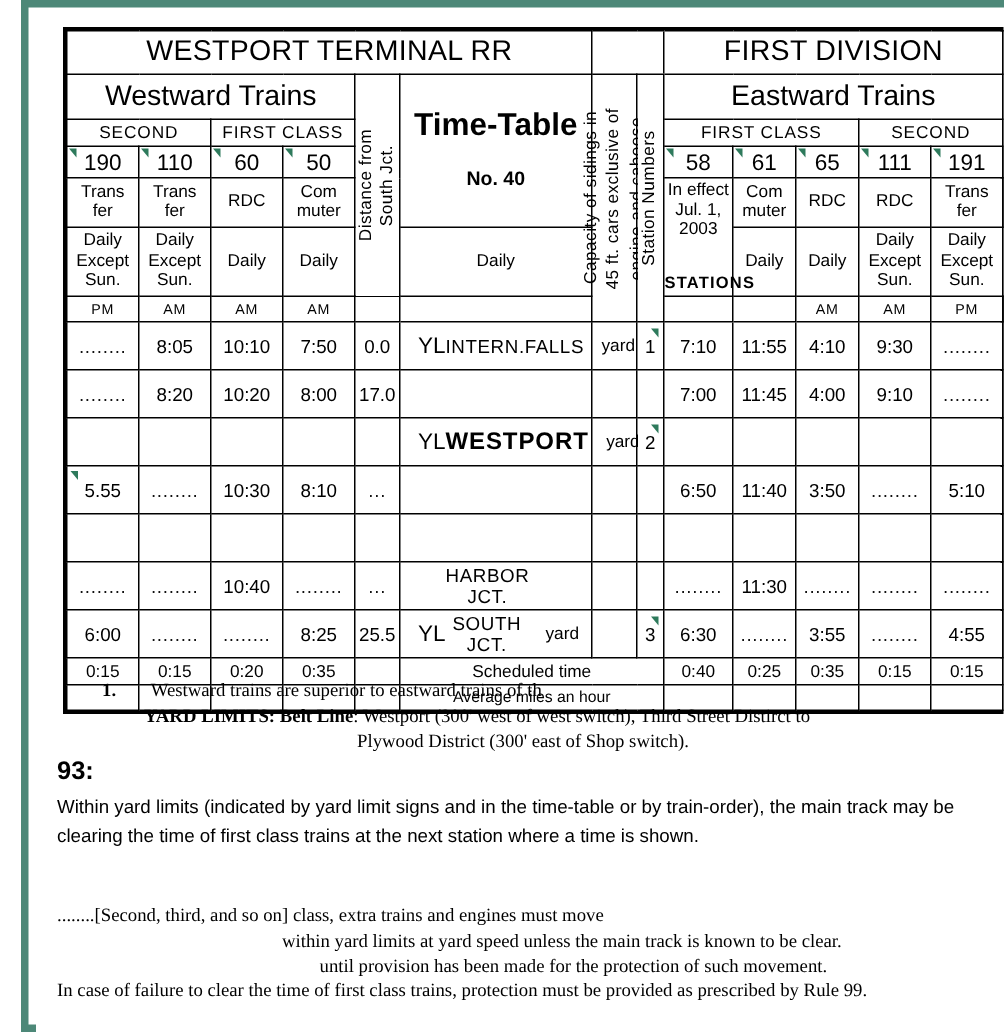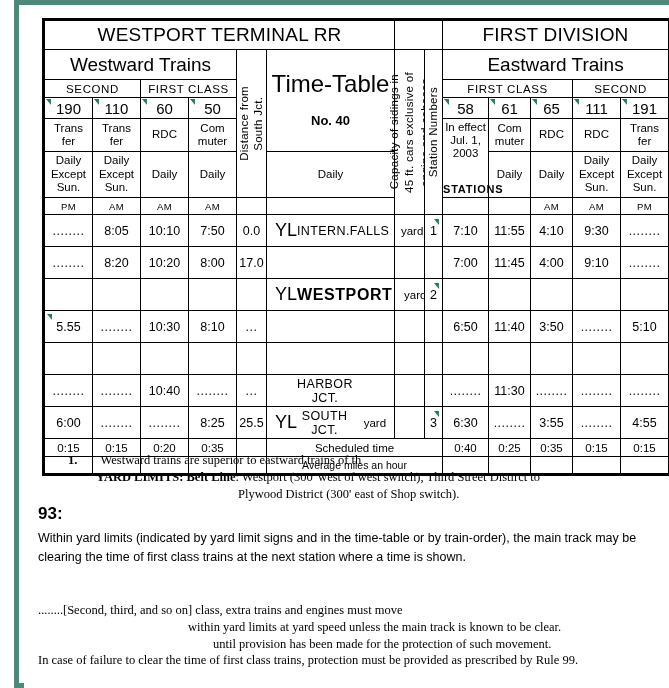--- a/index.html
+++ b/index.html
@@ -68,22 +68,22 @@
     font-weight: bold;
     letter-spacing: 0.2px;
   }
   
   .r-dir td {
     height: 29px;
     font-size: 19px;
     font-weight: bold;
   }
   .tt-main {
-    font-size: 24px;
-    font-weight: normal;
+    font-size: 21px;
+    font-weight: bold;
     line-height: 1.0;
   }
   .tt-sub {
     font-size: 13px;
     font-weight: bold;
     line-height: 1.35;
   }
   
   .r-class td {
     height: 17px;
@@ -156,21 +156,21 @@
     align-items: center;
     width: 100%;
     box-sizing: border-box;
     padding: 0 8px;
     font-size: 12.5px;
   }
   .stn-yl {
     width: 22px;
     text-align: right;
     flex: 0 0 22px;
-    font-size: 18px;
+    font-size: 15px;
   }
   .stn-name {
     flex: 1 1 auto;
     text-align: center;
     letter-spacing: 0.4px;
   }
   .stn-name.big {
     font-size: 16px;
     font-weight: bold;
     letter-spacing: 0.6px;

